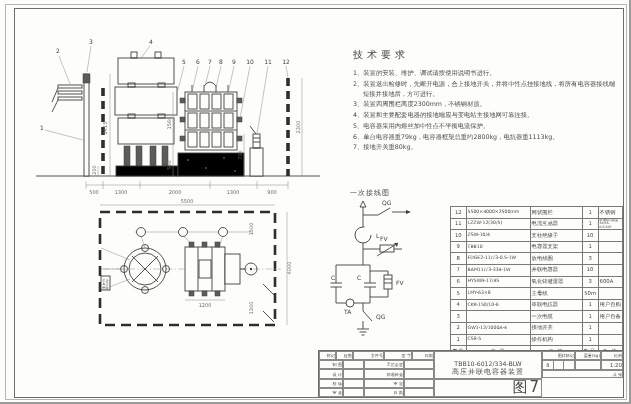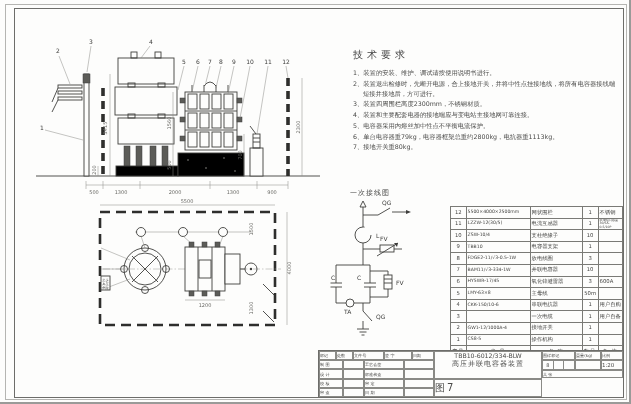--- a/index.html
+++ b/index.html
@@ -19,30 +19,30 @@
   #parts td{border:0.5px solid #7a7a76;height:10.6px;padding:0 1px;font-size:5.3px;color:#454543;
             overflow:hidden;white-space:nowrap;line-height:1.05;}
   #parts td.mod{font-size:4.6px;}
   #parts td.c{text-align:center;}
   #parts td.tiny{font-size:3.1px;white-space:normal;line-height:1.1;}
   #parts tr.hd td{text-align:center;font-size:5.3px;letter-spacing:1px;}
 
   
   #tblock{position:absolute;left:318px;top:350px;width:304px;height:46px;display:flex;
           border:0.5px solid #6d6d6a;background:#fdfdfc;}
-  .cell{border:0.5px solid #8a8a86;box-sizing:border-box;display:flex;align-items:center;justify-content:flex-start;
+  .cell{border:0.5px solid #8a8a86;box-sizing:border-box;display:flex;align-items:center;justify-content:flex-end;
         overflow:hidden;color:#4a4a48;}
   #tb-left{width:115px;display:flex;flex-direction:column;}
   #tb-left .r{display:flex;flex:1;}
   #tb-left .cell{font-size:4.1px;}
   #tb-mid{width:108px;display:flex;flex-direction:column;}
   #tb-mid .mtop{flex:1.55;flex-direction:column;line-height:1.3;}
   #tb-mid .model{font-size:6.2px;}
   #tb-mid .pname{font-size:7px;letter-spacing:1px;}
-  #tb-mid .fig{flex:1;font-size:10px;letter-spacing:2px;}
+  #tb-mid .fig{flex:1;font-size:15px;letter-spacing:2px;}
   #tb-right{width:81px;display:flex;flex-direction:column;}
   #tb-right .r{display:flex;}
   #tb-right .lbl{font-size:4.1px;}
   #tb-right .dtitle{flex:1;font-size:10px;letter-spacing:7px;padding-left:7px;}
   .sub3{display:flex;width:100%;height:100%;}
   .sub3 > div{flex:1;border-right:0.5px solid #8a8a86;display:flex;align-items:center;justify-content:center;font-size:5px;}
   .sub3 > div:last-child{border-right:none;}
 
   svg text{fill:#3e3e3c;}
   .ln{stroke:#3e3e3c;stroke-width:0.9;fill:none;}

